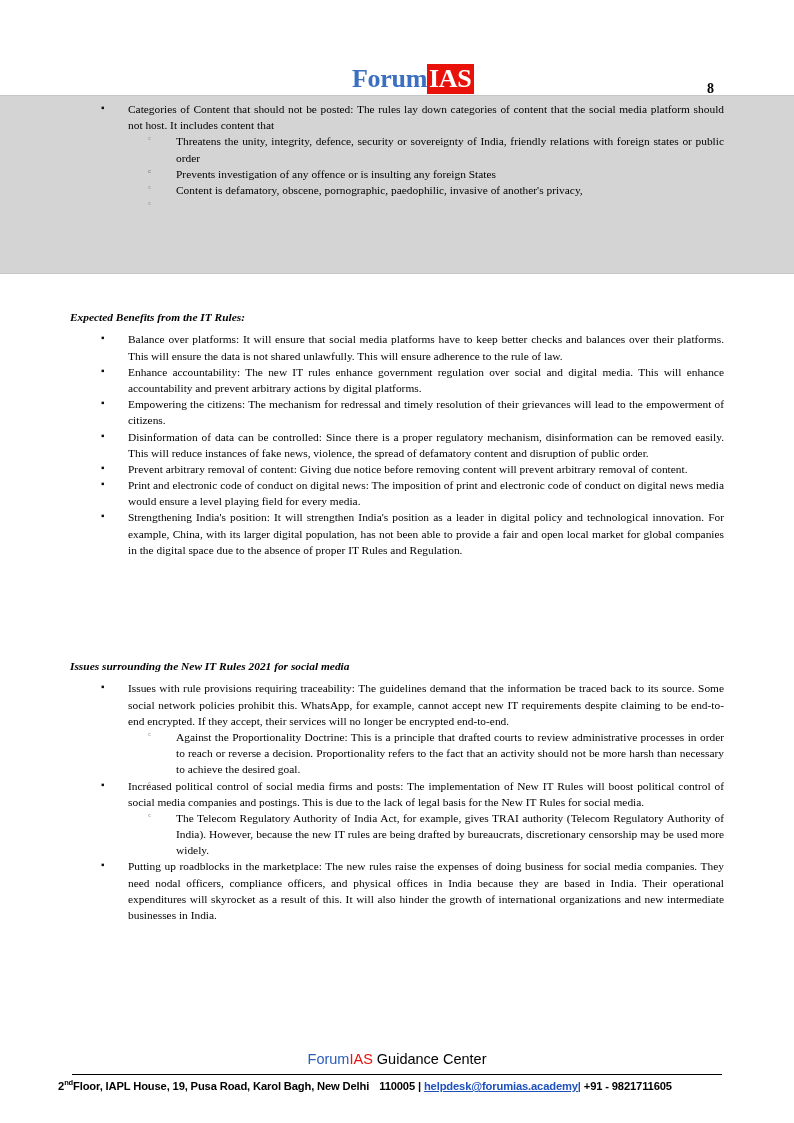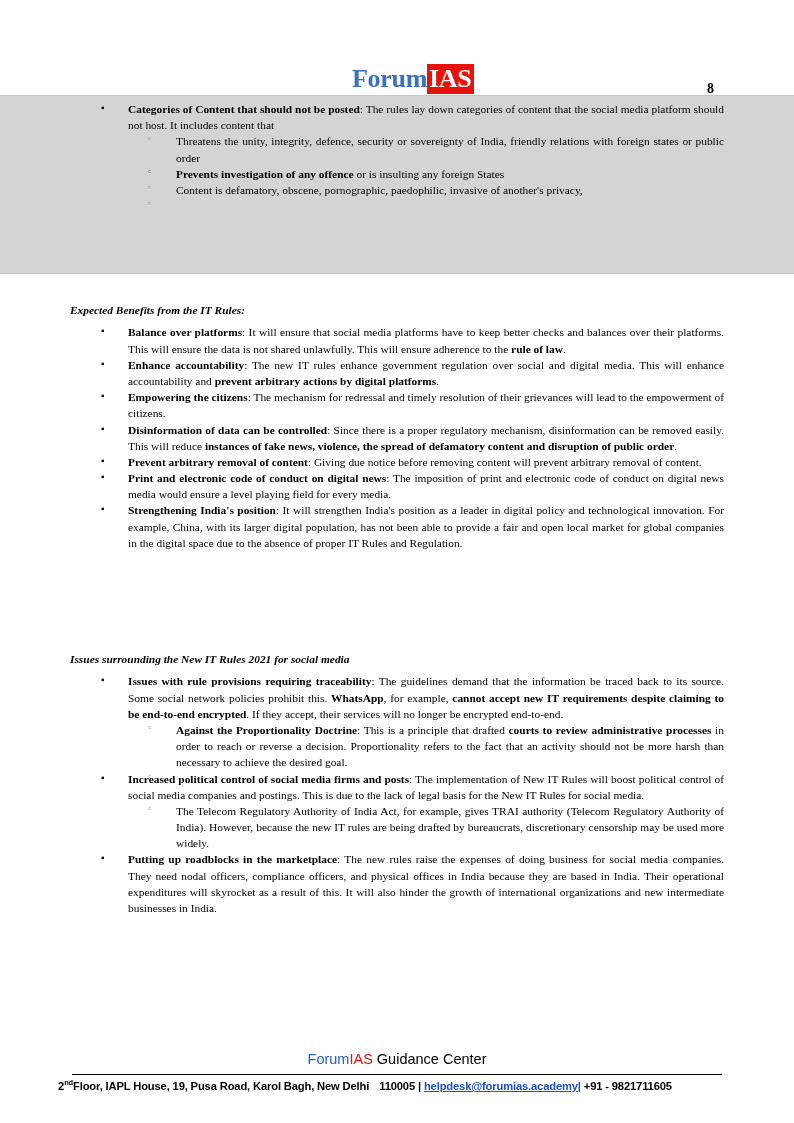--- a/index.html
+++ b/index.html
@@ -70,21 +70,21 @@
     position: absolute;
     left: 70px;
     width: 654px;
   }
 
   .section-heading {
     font-size: 11.4px;
     font-weight: bold;
     font-style: italic;
     line-height: 1.35;
-    margin: 0 0 6px 0;
+    margin: 7px 0 6px 0;
   }
 
   ul.lvl1 {
     list-style: none;
     margin: 0;
     padding: 0;
   }
   ul.lvl1 > li {
     position: relative;
     padding-left: 58px;
@@ -117,21 +117,21 @@
   ul.lvl2 > li > .bullet-mark2 {
     position: absolute;
     left: 20px;
     top: 1px;
     font-size: 9px;
     line-height: 1.45;
     color: #8d8d8d;
     font-family: "DejaVu Sans", sans-serif;
   }
 
-  b, .b { font-weight: bold; }
+  b, .b { font-weight: normal; }
 
   
   .page-footer {
     position: absolute;
     left: 0;
     bottom: 0;
     width: 794px;
     height: 90px;
   }
   .footer-brandline {

